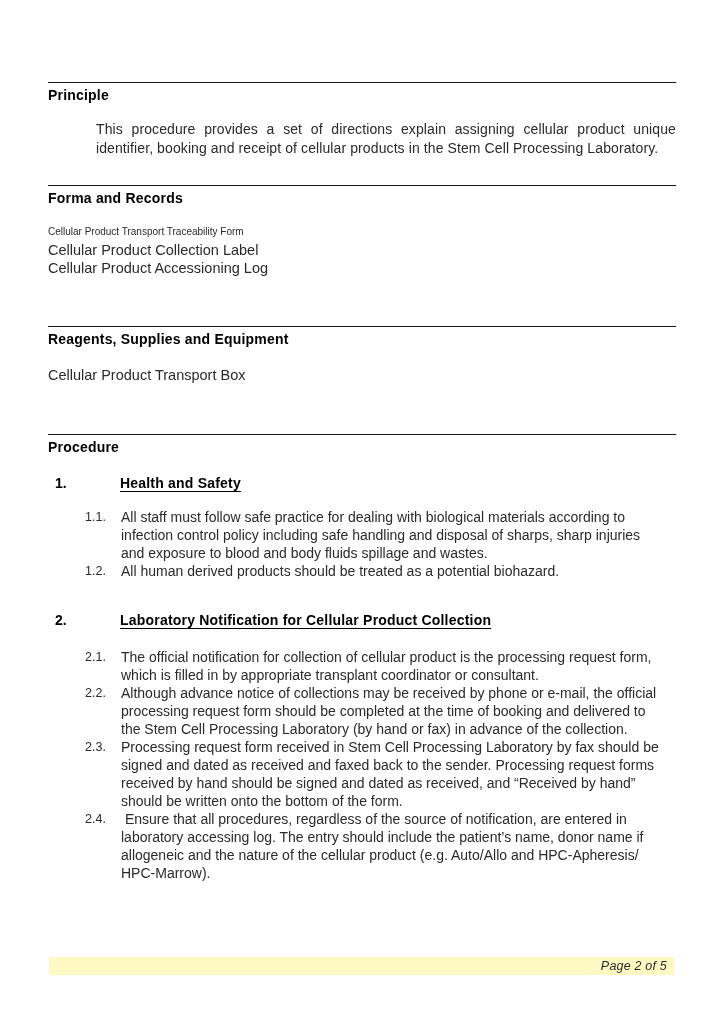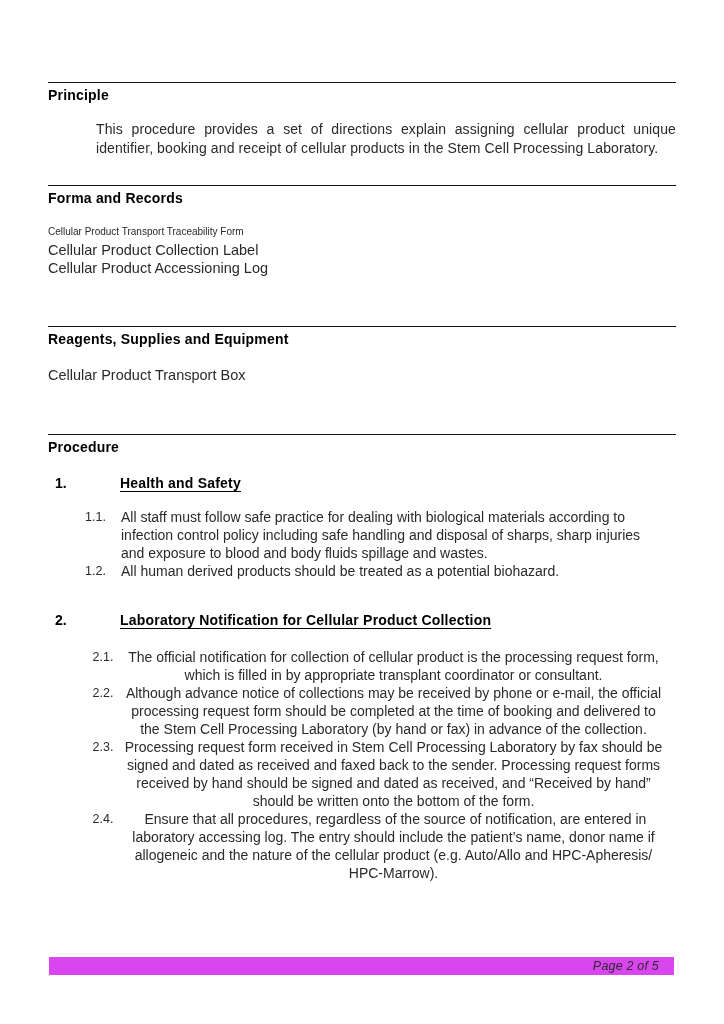--- a/index.html
+++ b/index.html
@@ -35,38 +35,38 @@
   .sub-head { display: flex; margin-top: 19px; align-items: baseline; }
   .sub-head .num {
     font-weight: bold; font-size: 14px; color: #000;
     width: 30px; padding-left: 7px; flex: 0 0 30px;
   }
   .sub-head .title {
     font-weight: bold; font-size: 14px; color: #000; letter-spacing: 0.2px;
     text-decoration: underline; text-underline-offset: 3px; text-decoration-thickness: 1.4px; padding-left: 42px;
   }
   .items { margin-top: 17px; }
-  .items-2 { margin-top: 20px; text-align: center; }
+  .items-2 { margin-top: 20px; }
   .item { display: flex; align-items: flex-start; }
   .item .inum {
     flex: 0 0 36px; width: 36px; margin-left: 37px;
     font-size: 12.5px; line-height: 18px; color: #2a2a2a;
   }
   .item .itext {
     flex: 0 1 auto; max-width: 545px;
     font-size: 14px; line-height: 18px; color: #2a2a2a;
     white-space: pre-wrap;
   }
   .gap-before-sub2 { height: 13px; }
 
   .footer-bar {
     position: absolute; left: 49px; top: 957px; width: 625px; height: 18px;
-    background: #d946ef;
+    background: #fef9c3;
     display: flex; align-items: center; justify-content: flex-end;
-    padding-right: 15px;
+    padding-right: 7px;
   }
   .footer-bar span {
     font-size: 12.5px; font-style: italic; color: #2b2b2b; letter-spacing: 0.2px;
   }
 </style>
 </head>
 <body>
 
 <div class="page">
   <div class="content">

